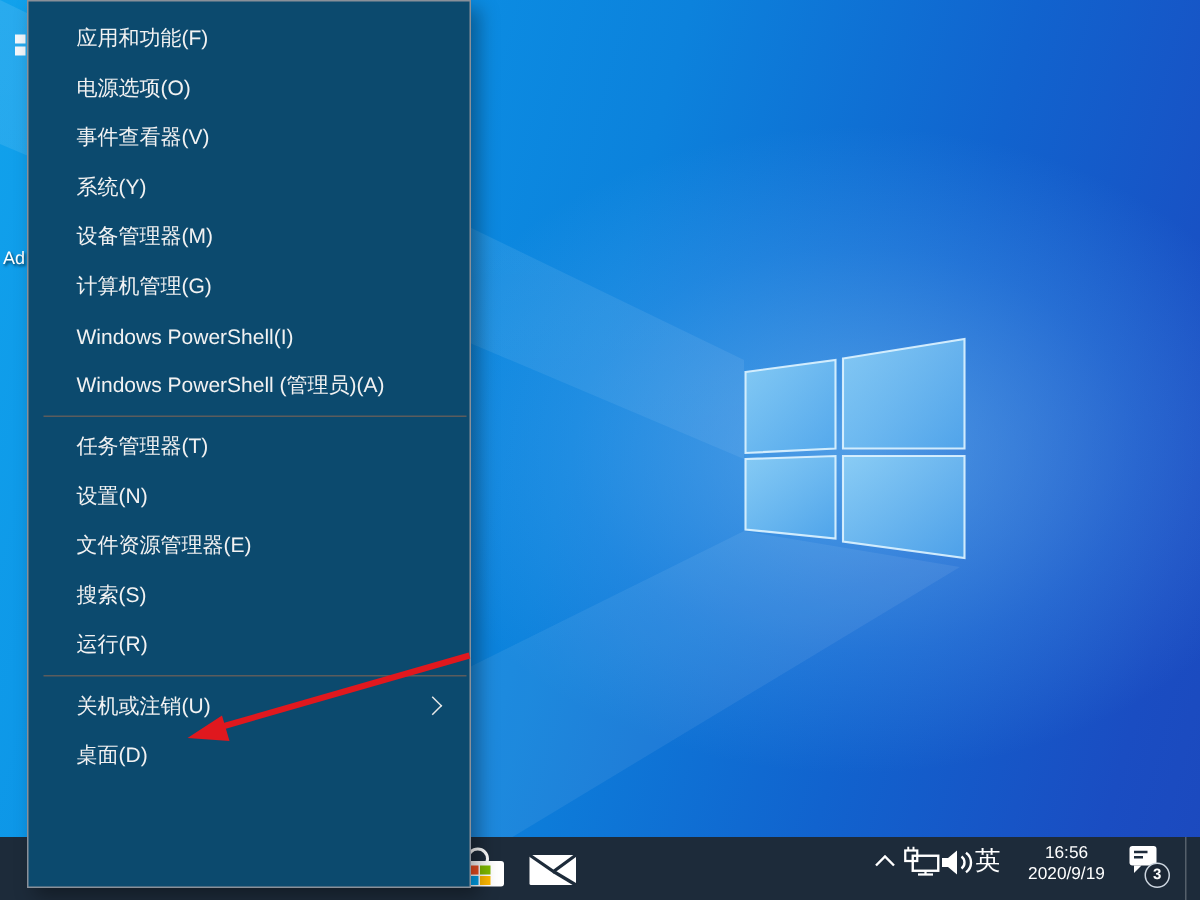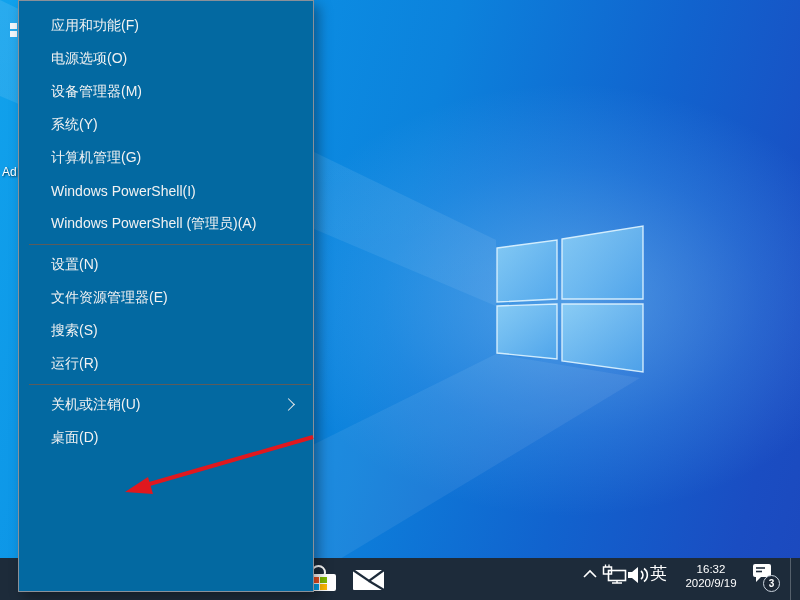--- a/index.html
+++ b/index.html
@@ -42,21 +42,21 @@
   .tray-volume{position:absolute;left:628px;top:8px;}
   .tray-ime{position:absolute;left:650px;top:5px;font-size:17px;line-height:22px;}
   .tray-clock{position:absolute;left:678px;top:4px;width:66px;text-align:center;font-size:11.5px;line-height:14px;}
   .tray-notif{position:absolute;left:752px;top:5px;width:30px;height:30px;}
   .notif-badge{position:absolute;left:11px;top:12px;width:15px;height:15px;border-radius:50%;
     background:#1b2735;border:1px solid #cdd6e0;color:#fff;font-size:10px;line-height:15px;
     text-align:center;font-weight:bold;}
   .show-desktop{position:absolute;left:790px;top:0;width:10px;height:42px;border-left:1px solid rgba(255,255,255,.25);}
 
   
-  .winx-menu{position:absolute;left:18px;top:0;width:296px;height:592px;background:#0369a1;
+  .winx-menu{position:absolute;left:18px;top:0;width:296px;height:592px;background:#0c4a6e;
     border:1px solid #8a9099;box-sizing:border-box;z-index:10;padding-top:8px;
     box-shadow:5px 5px 12px rgba(0,0,0,.35);}
   .menu-item{height:33px;display:flex;align-items:center;padding:0 14px 0 32px;color:#f2f2f2;
     font-size:14px;cursor:default;}
   .mi-label{white-space:nowrap;}
   .submenu-chevron{width:8px;height:8px;border-top:1.5px solid #e8e8e8;border-right:1.5px solid #e8e8e8;
     transform:rotate(45deg);margin-left:auto;margin-right:6px;}
   .menu-sep{height:8px;display:flex;align-items:center;}
   .menu-sep .line{flex:1;height:1px;background:#5c5c5c;margin:0 2px 0 10px;}
 
@@ -125,21 +125,21 @@
       <line x1="15" y1="16.5" x2="15" y2="19" stroke="#fff" stroke-width="1.5"></line>
       <line x1="10" y1="19" x2="20" y2="19" stroke="#fff" stroke-width="1.5"></line>
     </svg>
     <svg class="tray-volume" width="22" height="18" viewBox="0 0 22 18">
       <polygon points="0,6 4,6 10,1 10,17 4,12 0,12" fill="#fff"></polygon>
       <path d="M13,5 a5,5 0 0 1 0,8" fill="none" stroke="#fff" stroke-width="1.6"></path>
       <path d="M16,2.5 a8,8 0 0 1 0,13" fill="none" stroke="#fff" stroke-width="1.6"></path>
     </svg>
     <div class="tray-ime">英</div>
     <div class="tray-clock">
-      <div>16:32</div>
+      <div>16:56</div>
       <div>2020/9/19</div>
     </div>
     <div class="tray-notif">
       <svg width="20" height="20" viewBox="0 0 20 20">
         <rect x="1" y="1" width="18" height="13" rx="2" fill="#fff"></rect>
         <polygon points="4,14 4,19 9,14" fill="#fff"></polygon>
         <line x1="4" y1="5" x2="13" y2="5" stroke="#1d2b3a" stroke-width="1.6"></line>
         <line x1="4" y1="8.5" x2="10" y2="8.5" stroke="#1d2b3a" stroke-width="1.6"></line>
       </svg>
       <div class="notif-badge">3</div>
@@ -149,36 +149,42 @@
 
   <div class="winx-menu">
     <div id="menu-list">
         <div class="menu-item">
           <span class="mi-label">应用和功能(F)</span>
         </div>
         <div class="menu-item">
           <span class="mi-label">电源选项(O)</span>
         </div>
         <div class="menu-item">
+          <span class="mi-label">事件查看器(V)</span>
+        </div>
+        <div class="menu-item">
+          <span class="mi-label">系统(Y)</span>
+        </div>
+        <div class="menu-item">
           <span class="mi-label">设备管理器(M)</span>
-        </div>
-        <div class="menu-item">
-          <span class="mi-label">系统(Y)</span>
         </div>
         <div class="menu-item">
           <span class="mi-label">计算机管理(G)</span>
         </div>
         <div class="menu-item">
           <span class="mi-label">Windows PowerShell(I)</span>
         </div>
         <div class="menu-item">
           <span class="mi-label">Windows PowerShell (管理员)(A)</span>
         </div>
         <div class="menu-sep">
           <div class="line"></div>
+        </div>
+        <div class="menu-item">
+          <span class="mi-label">任务管理器(T)</span>
         </div>
         <div class="menu-item">
           <span class="mi-label">设置(N)</span>
         </div>
         <div class="menu-item">
           <span class="mi-label">文件资源管理器(E)</span>
         </div>
         <div class="menu-item">
           <span class="mi-label">搜索(S)</span>
         </div>

